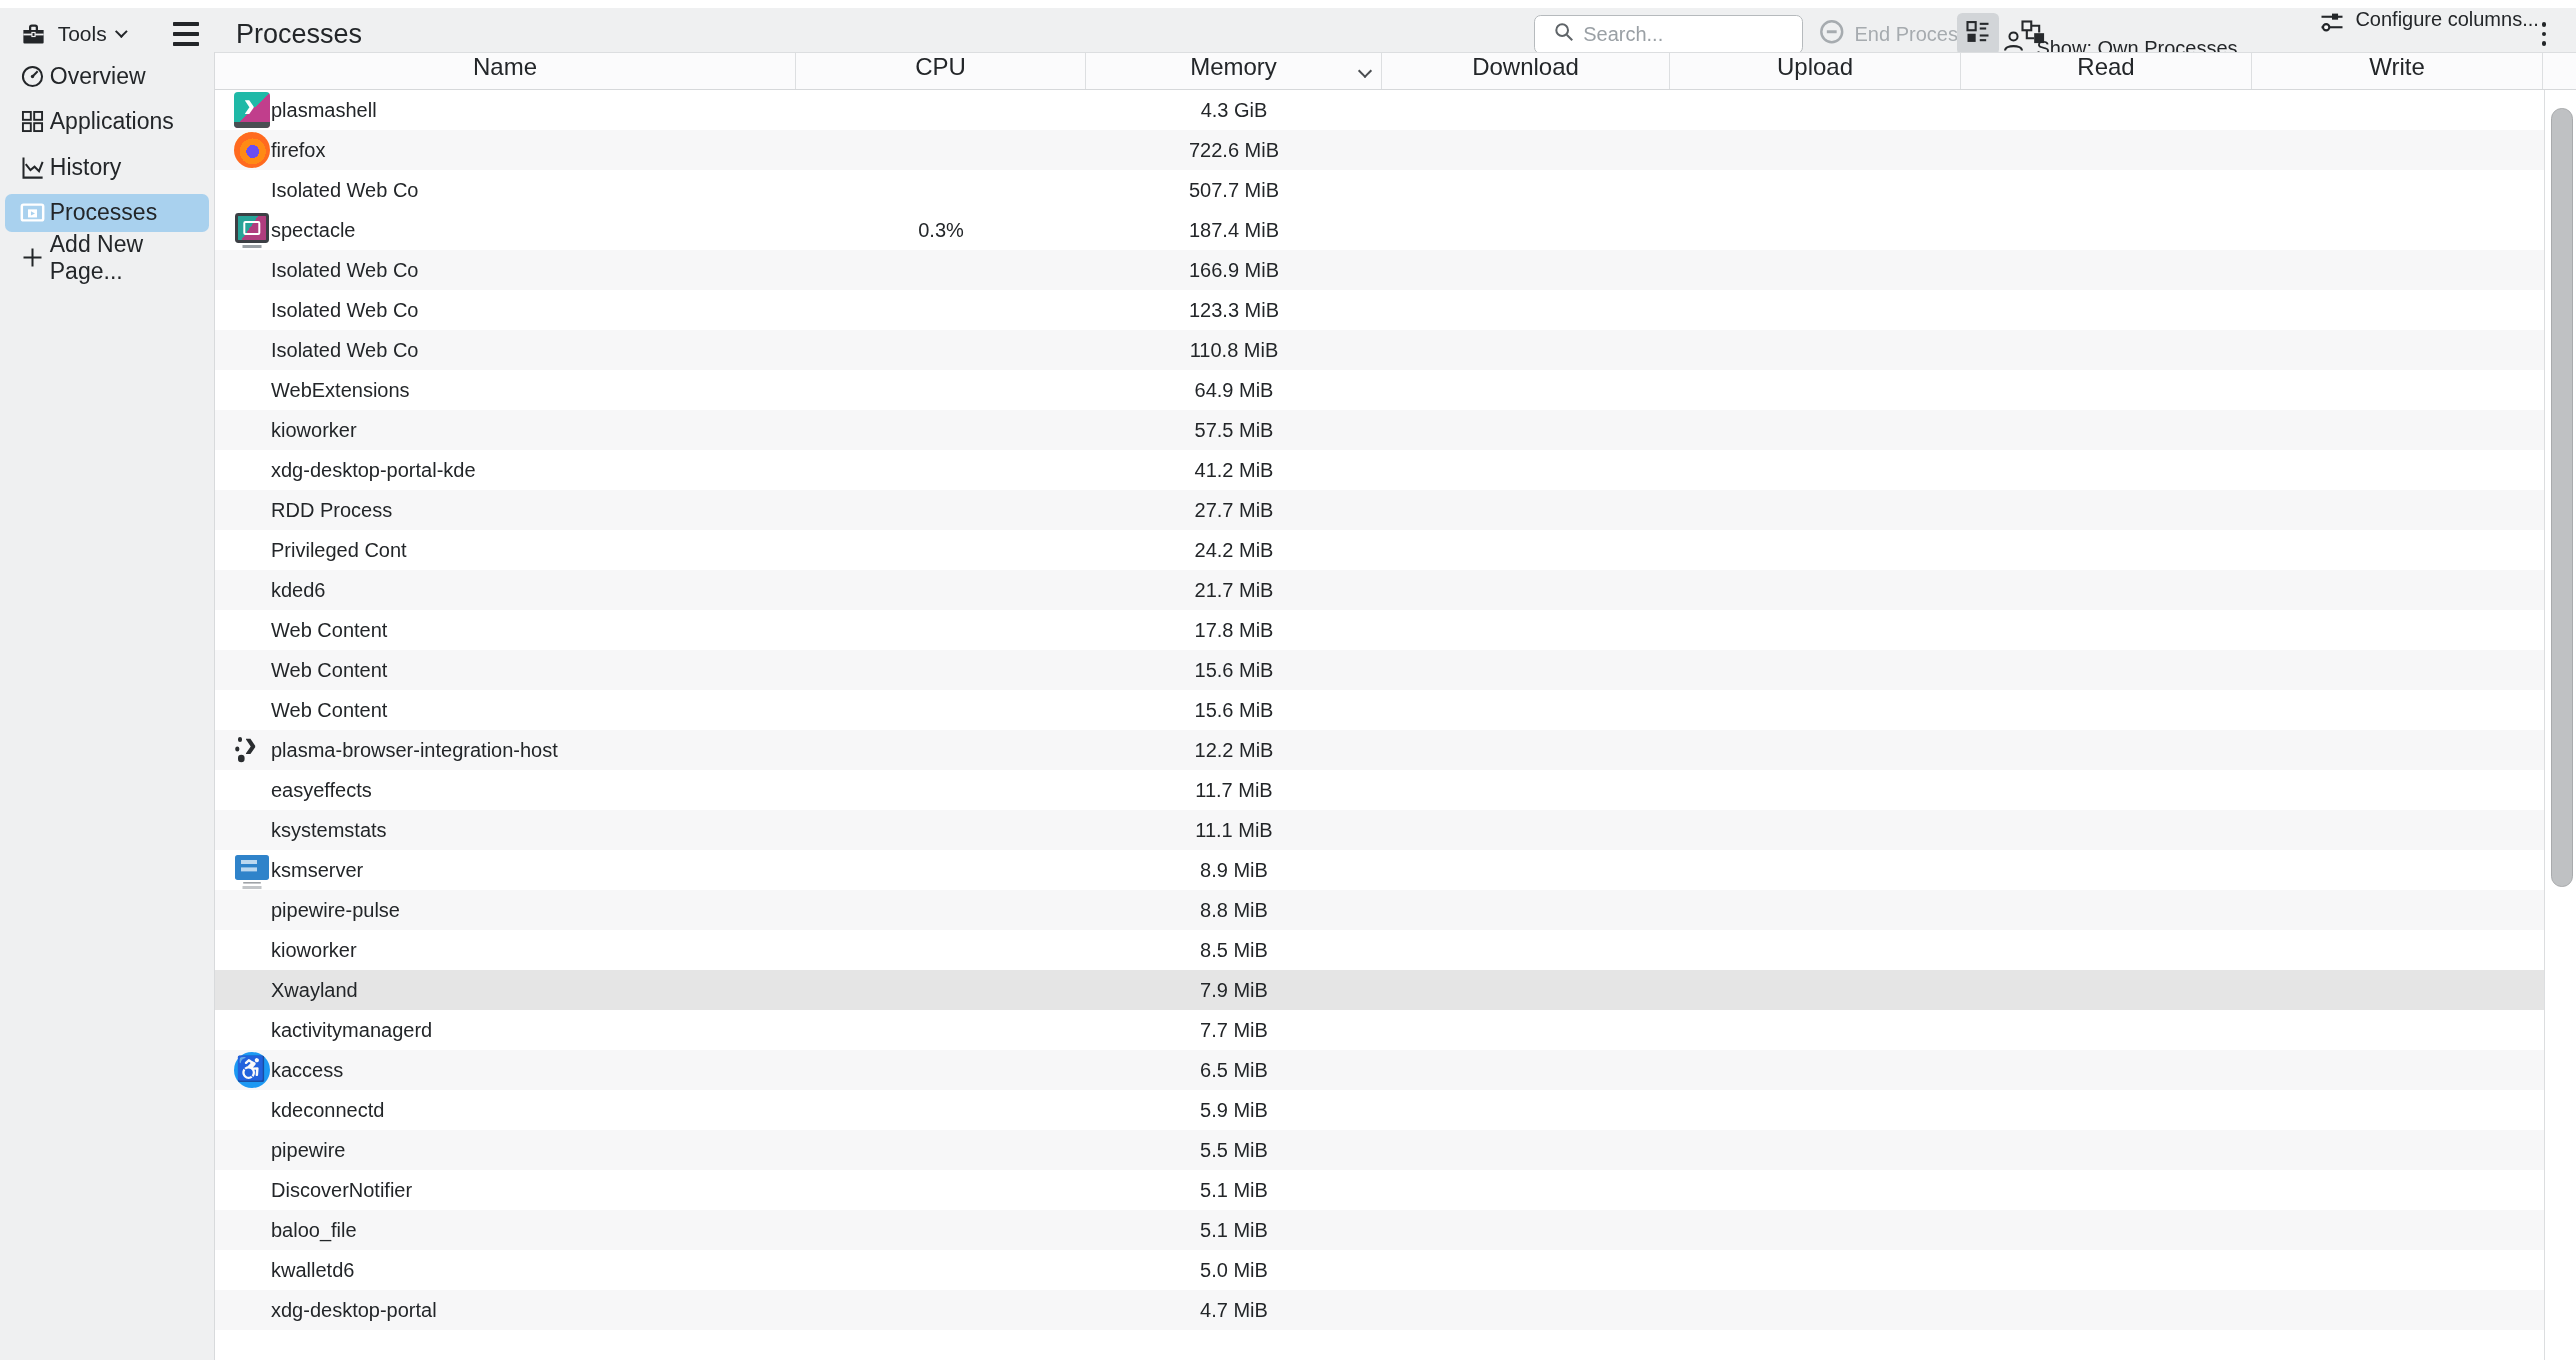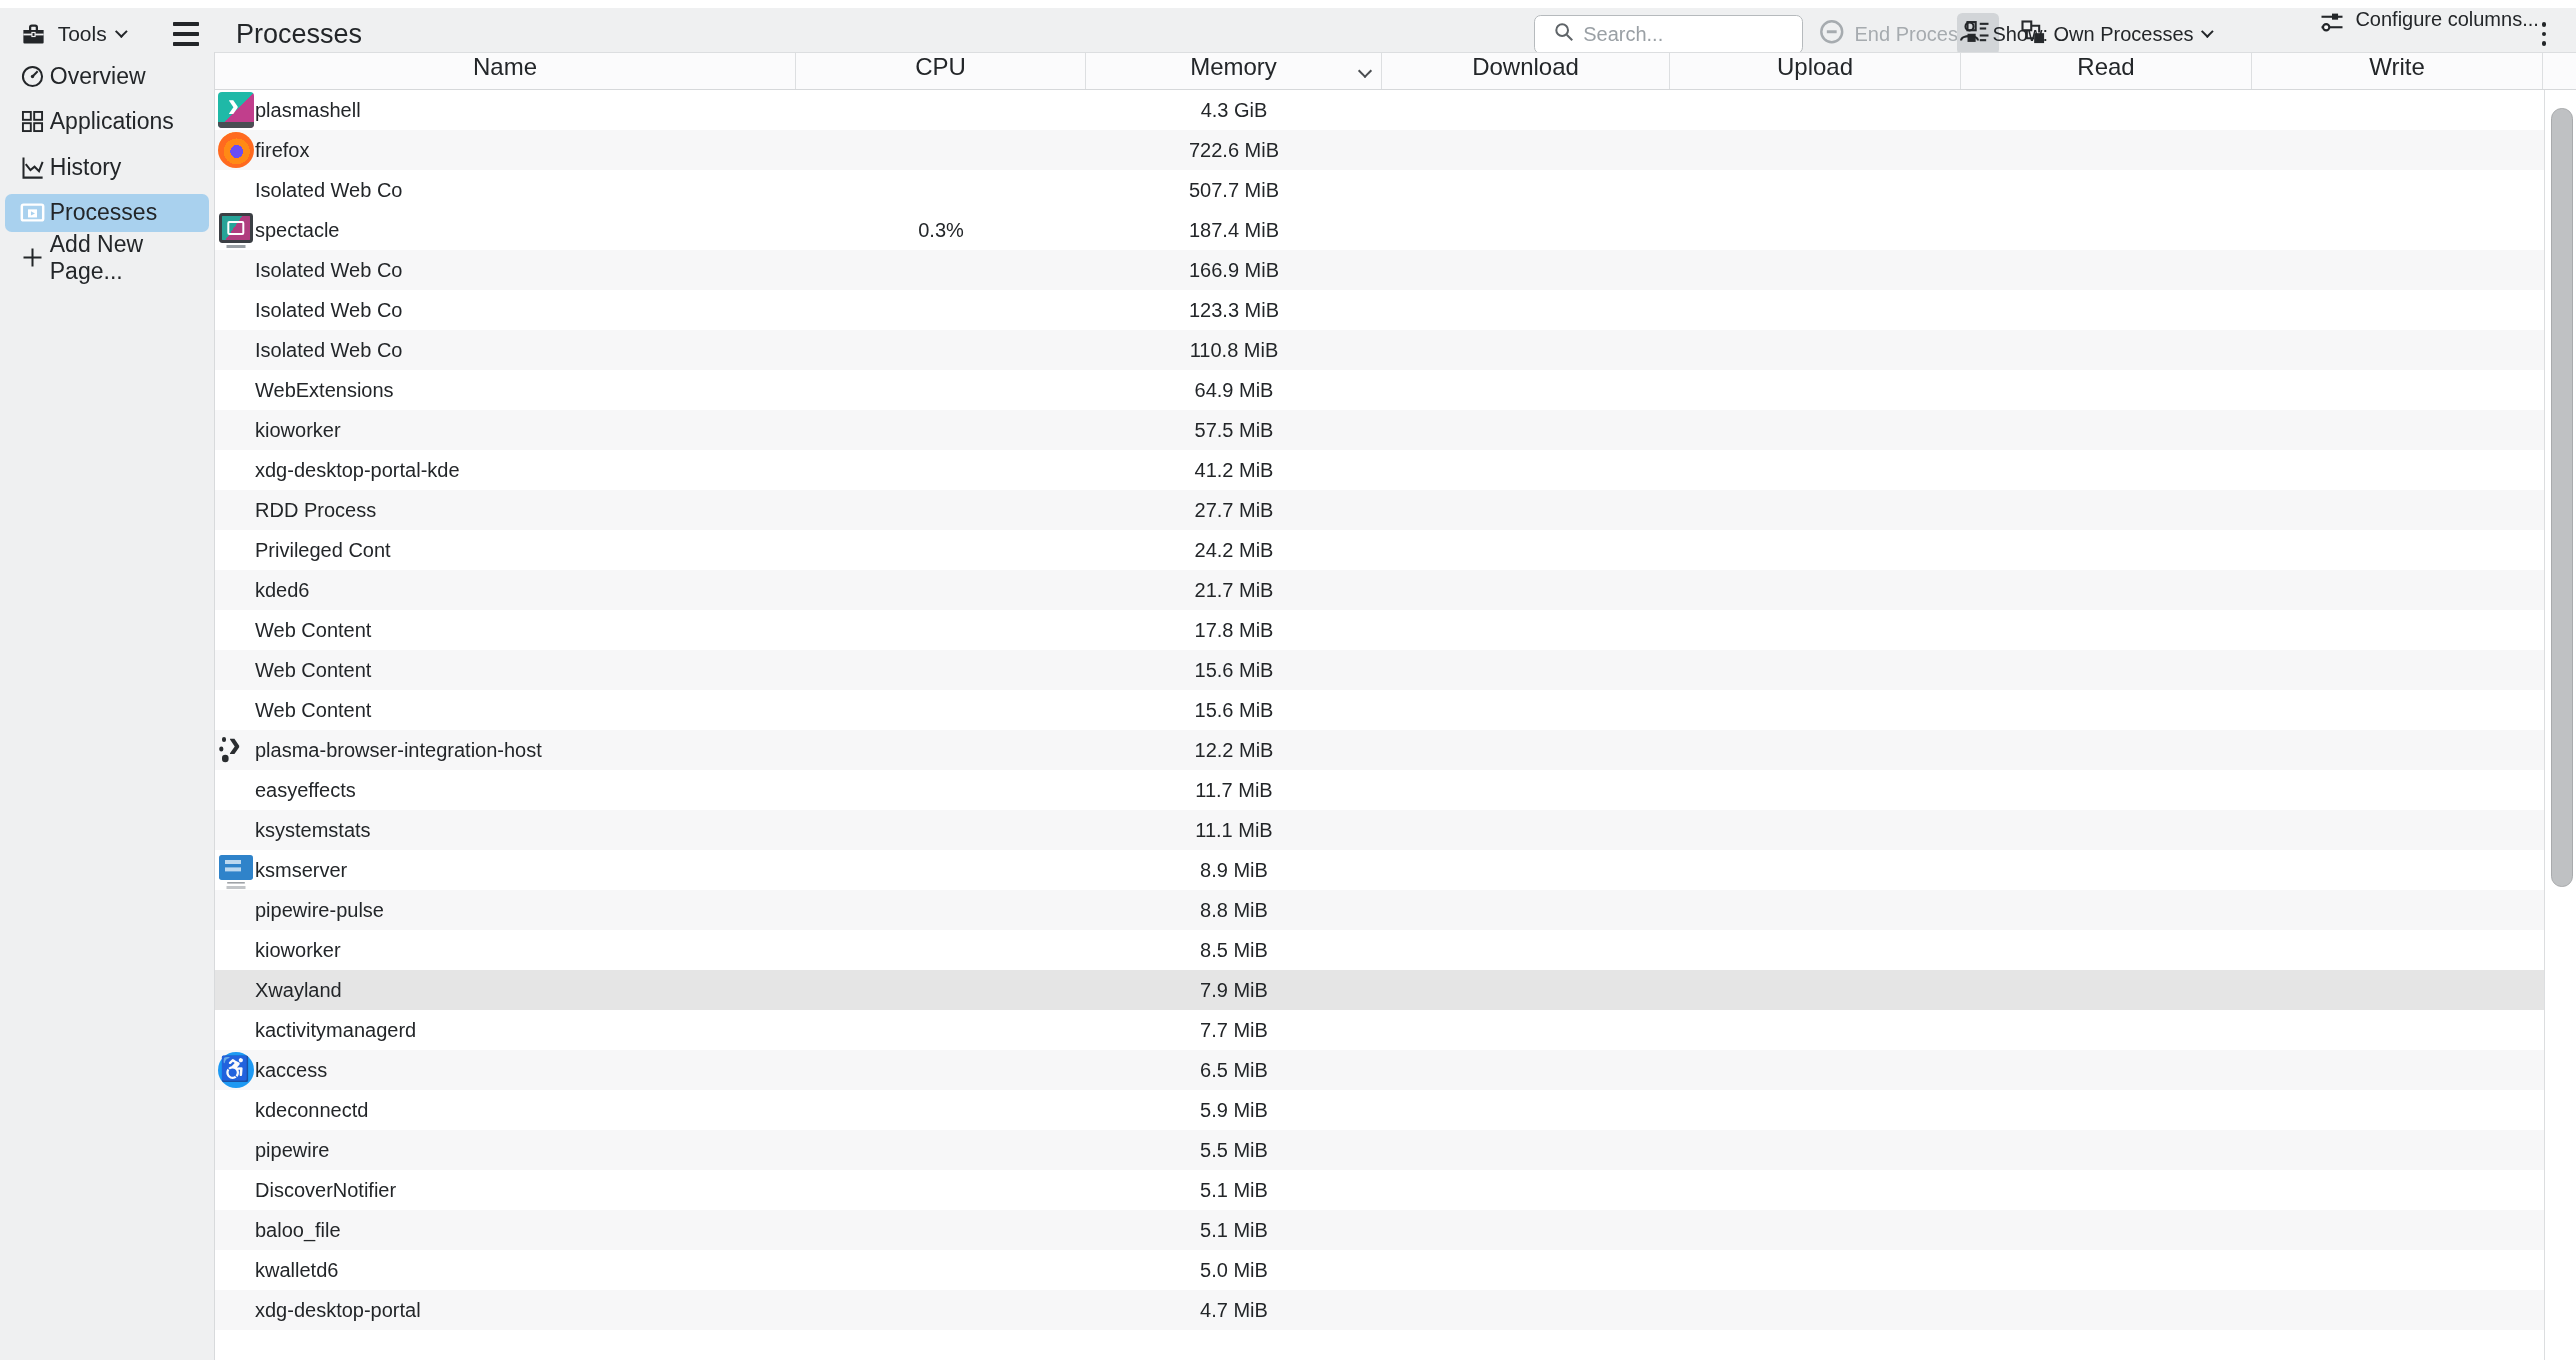--- a/index.html
+++ b/index.html
@@ -17,21 +17,21 @@
   .search-wrap { position:absolute; left:1534px; top:6.7px; width:269px; height:39px; background:#fff;
                  border:1.3px solid #b6babd; border-radius:6.7px; display:flex; align-items:center; padding:0 16px; gap:6.7px; }
   .search-input { border:none; outline:none; background:transparent; font-family:inherit; font-size:20px; color:#232629; width:100%; }
   .search-input::placeholder { color:#9aa0a5; }
 
   .end-process { position:absolute; left:1817px; top:0; height:52px; display:flex; align-items:center; gap:8px;
                  color:#a6abaf; font-size:20px; }
   .view-btn { position:absolute; top:5.4px; width:42px; height:42px; border-radius:5.4px; display:flex; align-items:center; justify-content:center; }
   .view-btn.selected { background:#d2d5d8; }
   .vb1 { left:1957px; } .vb2 { left:2012px; }
-  .show-btn { position:absolute; left:1956px; top:0; height:52px; display:flex; align-items:center; gap:9.4px; font-size:20px; }
+  .show-btn { position:absolute; left:2000px; top:0; height:52px; display:flex; align-items:flex-end; gap:9.4px; font-size:20px; }
   .config-btn { position:absolute; left:2318px; top:0; height:52px; display:flex; align-items:flex-start; gap:9.4px; font-size:20px; }
   .overflow-btn { position:absolute; left:2524px; top:0; width:40px; height:52px; display:flex; flex-direction:column; align-items:center; justify-content:center; gap:4.7px; }
   .overflow-btn i { width:4.7px; height:4.7px; border-radius:50%; background:#232629; }
 
   
   .sidebar { position:absolute; left:0; top:52px; width:215px; height:1308px; background:#eff0f1;
              border-right:0.7px solid #d8dadc; padding-top:5.4px; }
   .side-item { margin:0 5.4px 7.4px 5.4px; height:38px; border-radius:6.7px; display:flex; align-items:center;
                padding-left:13.4px; gap:4px; font-size:23px; }
   .side-item.selected { background:#a9d1ee; }
@@ -45,21 +45,21 @@
   .th { position:relative; display:flex; align-items:flex-start; justify-content:center; font-size:24px; border-right:0.7px solid #dddfe1; }
   .th.spacer { border-right:none; }
   .sort-chev { position:absolute; right:10.7px; top:12.8px; width:10px; height:10px;
                border-right:2.4px solid #4a4d50; border-bottom:2.4px solid #4a4d50; transform:rotate(45deg); }
 
   .rows { position:absolute; left:0; top:38px; width:2330px; height:1271px; overflow:hidden; border-right:0.7px solid #dcdee0; }
   .trow { display:grid; grid-template-columns:581px 290px 296px 288px 291px 291px 291px; height:40px; }
   .trow.stripe { background:#f7f7f8; }
   .trow.hl { background:#e5e5e5; }
   .cell { display:flex; align-items:center; justify-content:center; font-size:20px; overflow:hidden; }
-  .cell.name { justify-content:flex-start; padding-left:1px; }
+  .cell.name { justify-content:flex-start; padding-left:17px; }
   .icon-box { width:39px; height:38px; flex:none; display:flex; align-items:center; justify-content:center; }
 
   
   .sb-track { position:absolute; left:2330px; top:38px; width:32px; height:1271px; background:#ffffff; }
   .sb-thumb { position:absolute; left:2336px; top:55px; width:21.5px; height:779px; border-radius:10.7px;
               background:#bfc1c3; border:1.3px solid #a8aaac; }
 
   
   .pi { width:36px; height:36px; position:relative; flex:none; }
   .pi-plasma { border-radius:4px; overflow:hidden;

